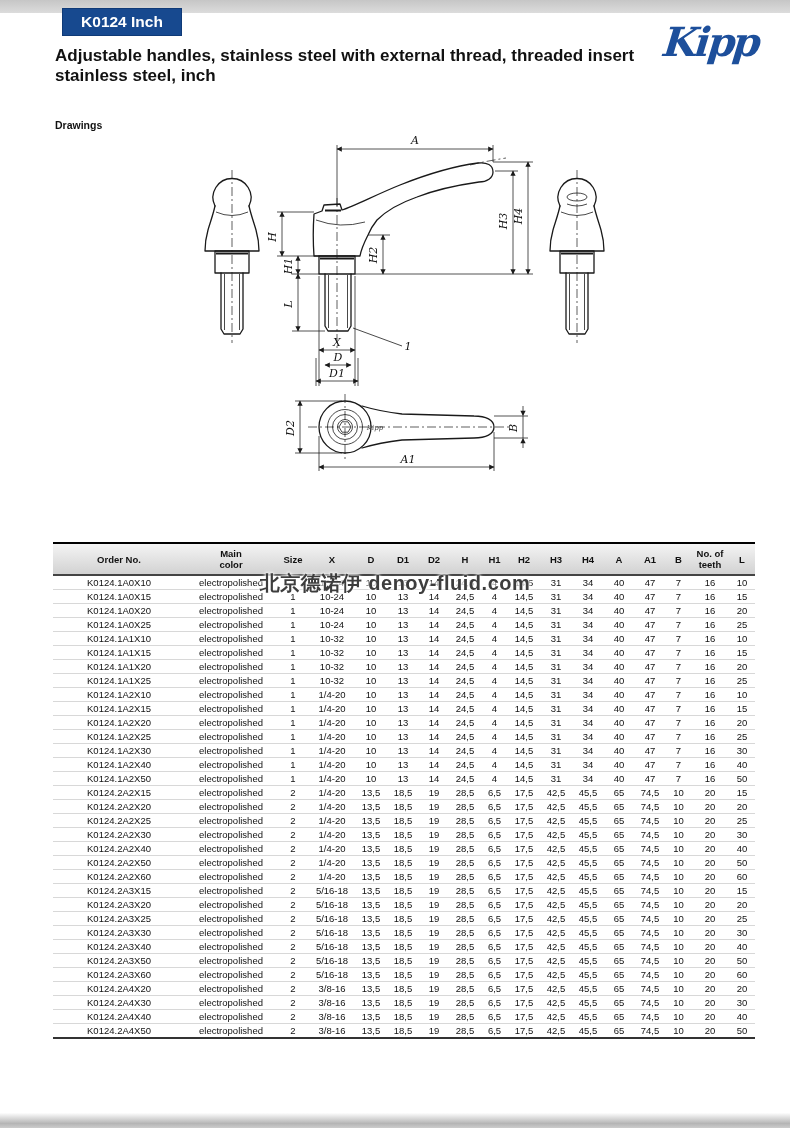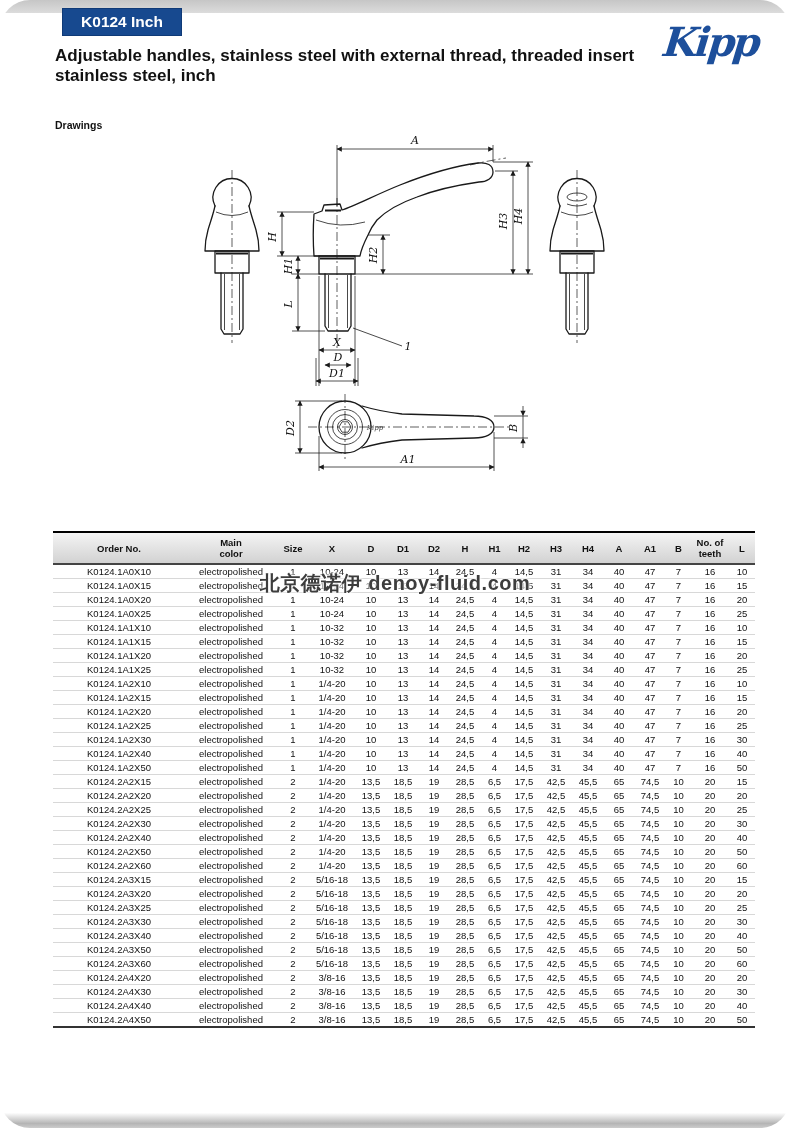--- a/index.html
+++ b/index.html
@@ -1,17 +1,17 @@
 <!DOCTYPE html>
 <html><head>
 <meta charset="utf-8">
 <style>
   html,body{margin:0;padding:0;}
   body{font-family:"Liberation Sans",sans-serif;background:#fff;}
-  #page{position:relative;width:790px;height:1128px;background:#ffffff;overflow:hidden;border-radius:30px;}
+  #page{position:relative;width:790px;height:1128px;background:#ffffff;overflow:hidden;}
 
   .top-bar{position:absolute;left:0;top:0;width:790px;height:13px;
     background:linear-gradient(#c6c6c6,#dcdcdc);}
   .bottom-bar{position:absolute;left:0;bottom:0;width:790px;height:15px;
     background:linear-gradient(#fdfdfd,#b5b5b5 70%,#cccccc);}
 
   .part-badge{position:absolute;left:62px;top:8px;height:28px;min-width:120px;
     background:#17498f;color:#fff;font-weight:bold;font-size:15.5px;
     display:flex;align-items:center;justify-content:center;padding:0 12px;
     border:1px solid #0f3a77;box-sizing:border-box;}
@@ -30,21 +30,21 @@
   .ol{fill:none;stroke:#1a1a1a;stroke-width:1.3;stroke-linejoin:round;stroke-linecap:round;}
   .thin{fill:none;stroke:#1a1a1a;stroke-width:0.8;}
   .dk{fill:none;stroke:#1a1a1a;stroke-width:2;}
   .dim,.ext{fill:none;stroke:#1a1a1a;stroke-width:0.75;}
   .cl{fill:none;stroke:#1a1a1a;stroke-width:0.7;stroke-dasharray:9 3 2 3;}
   .dlabel{font-family:"DejaVu Serif",serif;font-style:italic;font-size:11px;fill:#111;text-anchor:middle;}
   .stamp{font-family:"DejaVu Serif",serif;font-style:italic;font-size:7px;fill:#444;text-anchor:middle;}
 
   .table-wrap{position:absolute;left:53px;top:531px;width:702px;}
   table.spec{border-collapse:collapse;table-layout:fixed;width:702px;
-    border-top:2px solid #000;border-bottom:2px solid #333;}
+    border-top:2px solid #000;border-bottom:2px solid #333;margin-top:11px;}
   table.spec th{background:linear-gradient(#f4f4f4,#d2d2d2);
     font-size:9.5px;font-weight:bold;color:#111;text-align:center;
     height:30px;line-height:11px;padding:0;border-bottom:2px solid #444;}
   table.spec th:nth-child(2){padding:0 28px;text-align:center;}
   table.spec td{font-size:9.5px;color:#111;text-align:center;height:13px;
     line-height:13px;padding:0;border-bottom:1px solid #d8d8d8;
     white-space:nowrap;overflow:hidden;}
   table.spec td.order{font-weight:normal;}
 
   .watermark{position:absolute;left:0;top:530px;width:790px;text-align:center;

